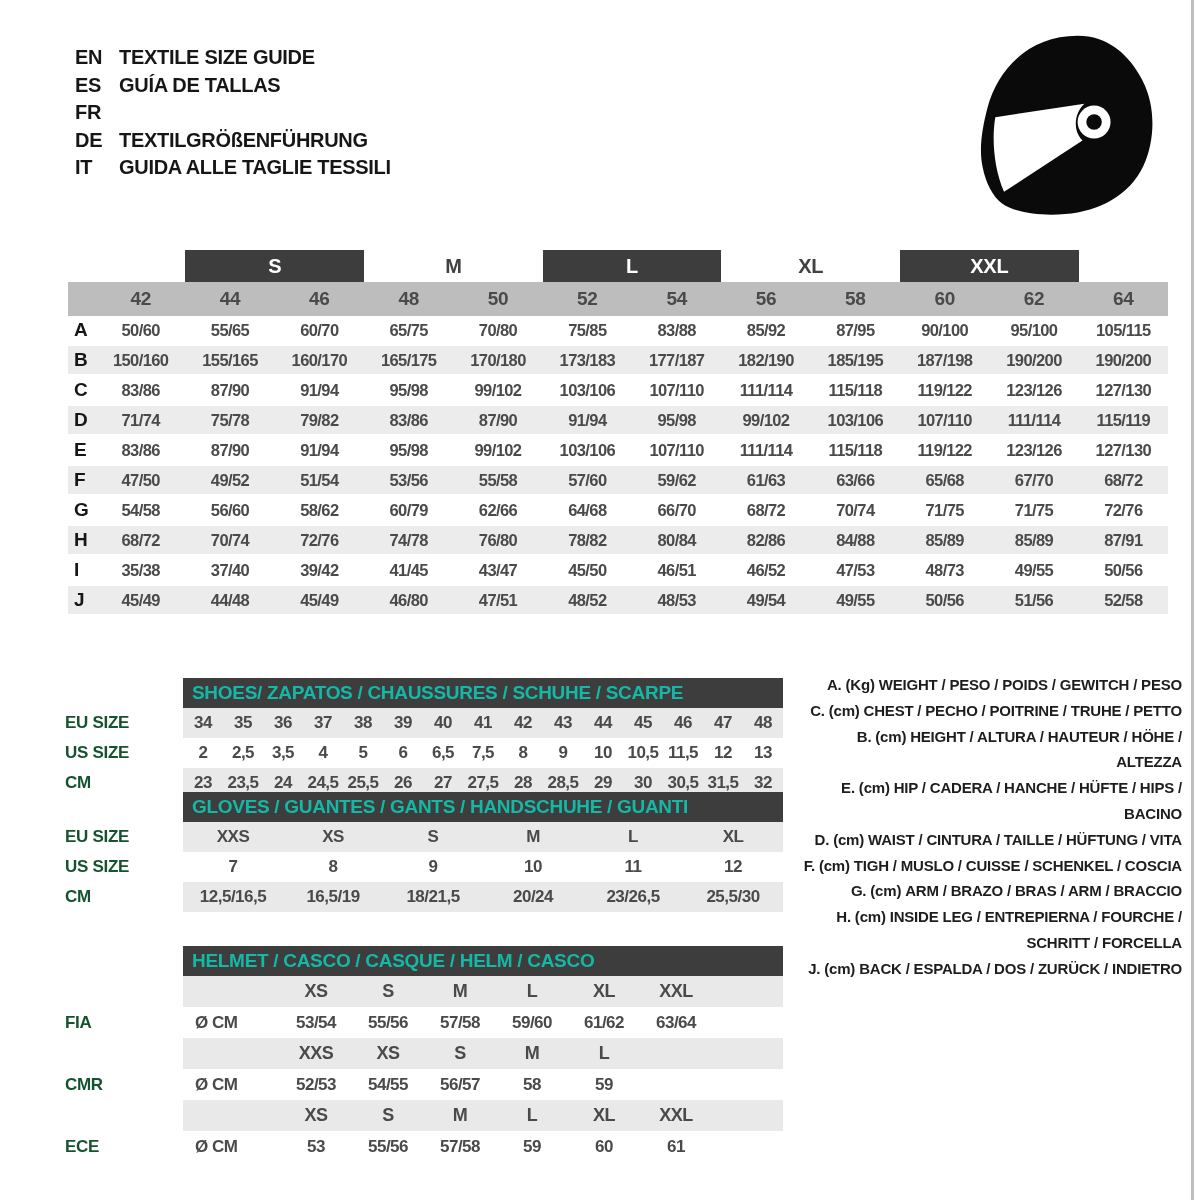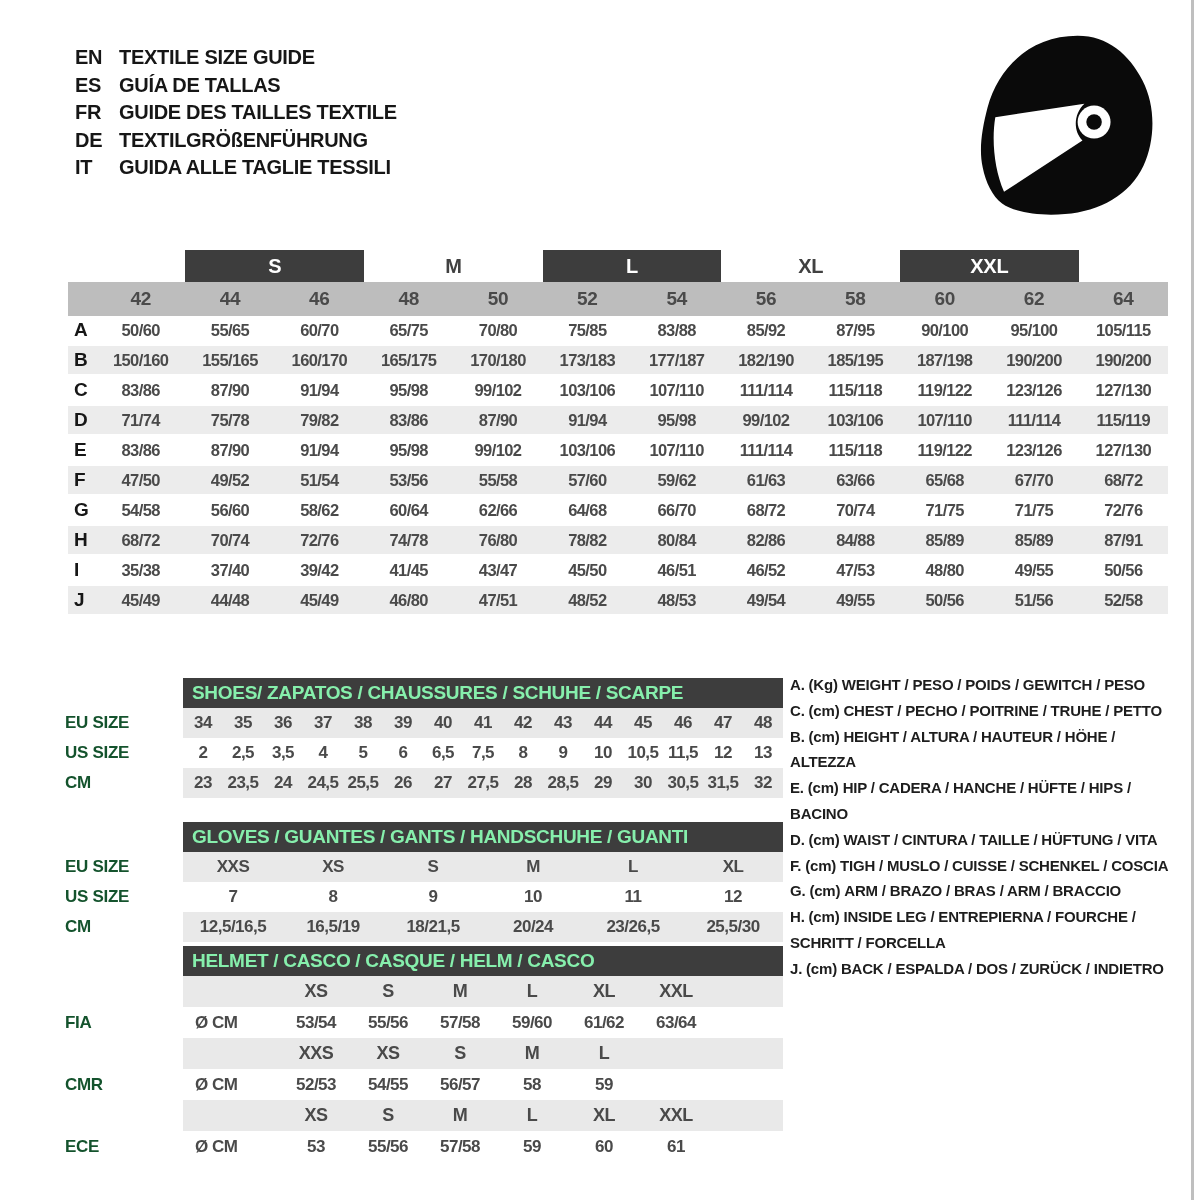--- a/index.html
+++ b/index.html
@@ -31,41 +31,41 @@
   .num-row{height:34px;background:#bdbdbd;}
   .cell{display:flex;align-items:center;justify-content:center;}
   .cell.num{font-size:19px;color:#4a4a4a;}
   .mrow{height:30px;border-bottom:2px solid #ffffff;box-sizing:border-box;}
   .rows .mrow:nth-child(even){background:#ececec;}
   .cell.letter{justify-content:flex-start;padding-left:6px;font-size:19px;color:#161616;}
   .cell.val{font-size:16.5px;color:#4a4a4a;letter-spacing:-0.6px;}
   
   .sub-table{position:absolute;left:65px;width:718px;}
   .shoes-table{top:678px;}
-  .gloves-table{top:822px;text-align:center;}
+  .gloves-table{top:792px;text-align:center;}
   .helmet-table{top:946px;}
-  .sub-band{margin-left:118px;height:30px;background:#3d3d3d;color:#86efac;
+  .sub-band{margin-left:118px;height:30px;background:#3d3d3d;color:#14b8a6;
     display:flex;align-items:center;padding-left:9px;font-size:19px;box-sizing:border-box;}
   .srow,.hrow{display:flex;height:30px;}
   .hrow{height:31px;}
   .slabel{width:118px;display:flex;align-items:center;font-size:17px;color:#14532d;}
   .svals{flex:1;display:grid;}
   .shoes-table .svals{grid-template-columns:repeat(15,1fr);}
   .gloves-table .svals{grid-template-columns:repeat(6,1fr);}
   .sub-rows .srow:nth-child(odd) .svals{background:#e9e9e9;}
   .scell,.hcell{display:flex;align-items:center;justify-content:center;
     font-size:17px;color:#4a4a4a;letter-spacing:-0.5px;}
   .hvals{flex:1;display:grid;grid-template-columns:97px repeat(6,72px) 1fr;}
   .hrow.gray .hvals{background:#e9e9e9;}
   .hcell.unit{justify-content:flex-start;padding-left:12px;color:#4a4a4a;}
   .hrow.gray .hcell{color:#4a4a4a;font-size:18px;}
   
   .legend{position:absolute;left:790px;top:672px;width:392px;
     font-size:15px;line-height:25.8px;color:#1d1d1d;letter-spacing:-0.2px;}
-  .legend-item{display:block;}
+  .legend-item{display:block;text-align:right;}
   .lkey{margin-right:4px;}
   
   .edge-line{position:absolute;left:1191px;top:0;width:3px;height:1200px;background:#bfbfbf;}
 </style>
 </head>
 <body>
 
 <div class="langs">
 
     <div class="lang-row">
@@ -73,21 +73,20 @@
       <span class="lang-title">TEXTILE SIZE GUIDE</span>
     </div>
 
     <div class="lang-row">
       <span class="lang-code">ES</span>
       <span class="lang-title">GUÍA DE TALLAS</span>
     </div>
 
     <div class="lang-row">
       <span class="lang-code">FR</span>
-      <span class="lang-title">GUIDE DES TAILLES TEXTILE</span>
     </div>
 
     <div class="lang-row">
       <span class="lang-code">DE</span>
       <span class="lang-title">TEXTILGRÖßENFÜHRUNG</span>
     </div>
 
     <div class="lang-row">
       <span class="lang-code">IT</span>
       <span class="lang-title">GUIDA ALLE TAGLIE TESSILI</span>
@@ -330,21 +329,21 @@
         <div class="cell letter">G</div>
         <div style="display:contents">
           
         
             <div class="cell val">54/58</div>
           
             <div class="cell val">56/60</div>
           
             <div class="cell val">58/62</div>
           
-            <div class="cell val">60/64</div>
+            <div class="cell val">60/79</div>
           
             <div class="cell val">62/66</div>
           
             <div class="cell val">64/68</div>
           
             <div class="cell val">66/70</div>
           
             <div class="cell val">68/72</div>
           
             <div class="cell val">70/74</div>
@@ -404,21 +403,21 @@
             <div class="cell val">43/47</div>
           
             <div class="cell val">45/50</div>
           
             <div class="cell val">46/51</div>
           
             <div class="cell val">46/52</div>
           
             <div class="cell val">47/53</div>
           
-            <div class="cell val">48/80</div>
+            <div class="cell val">48/73</div>
           
             <div class="cell val">49/55</div>
           
             <div class="cell val">50/56</div>
           </div>
       </div>
 
       <div class="mrow">
         <div class="cell letter">J</div>
         <div style="display:contents">

